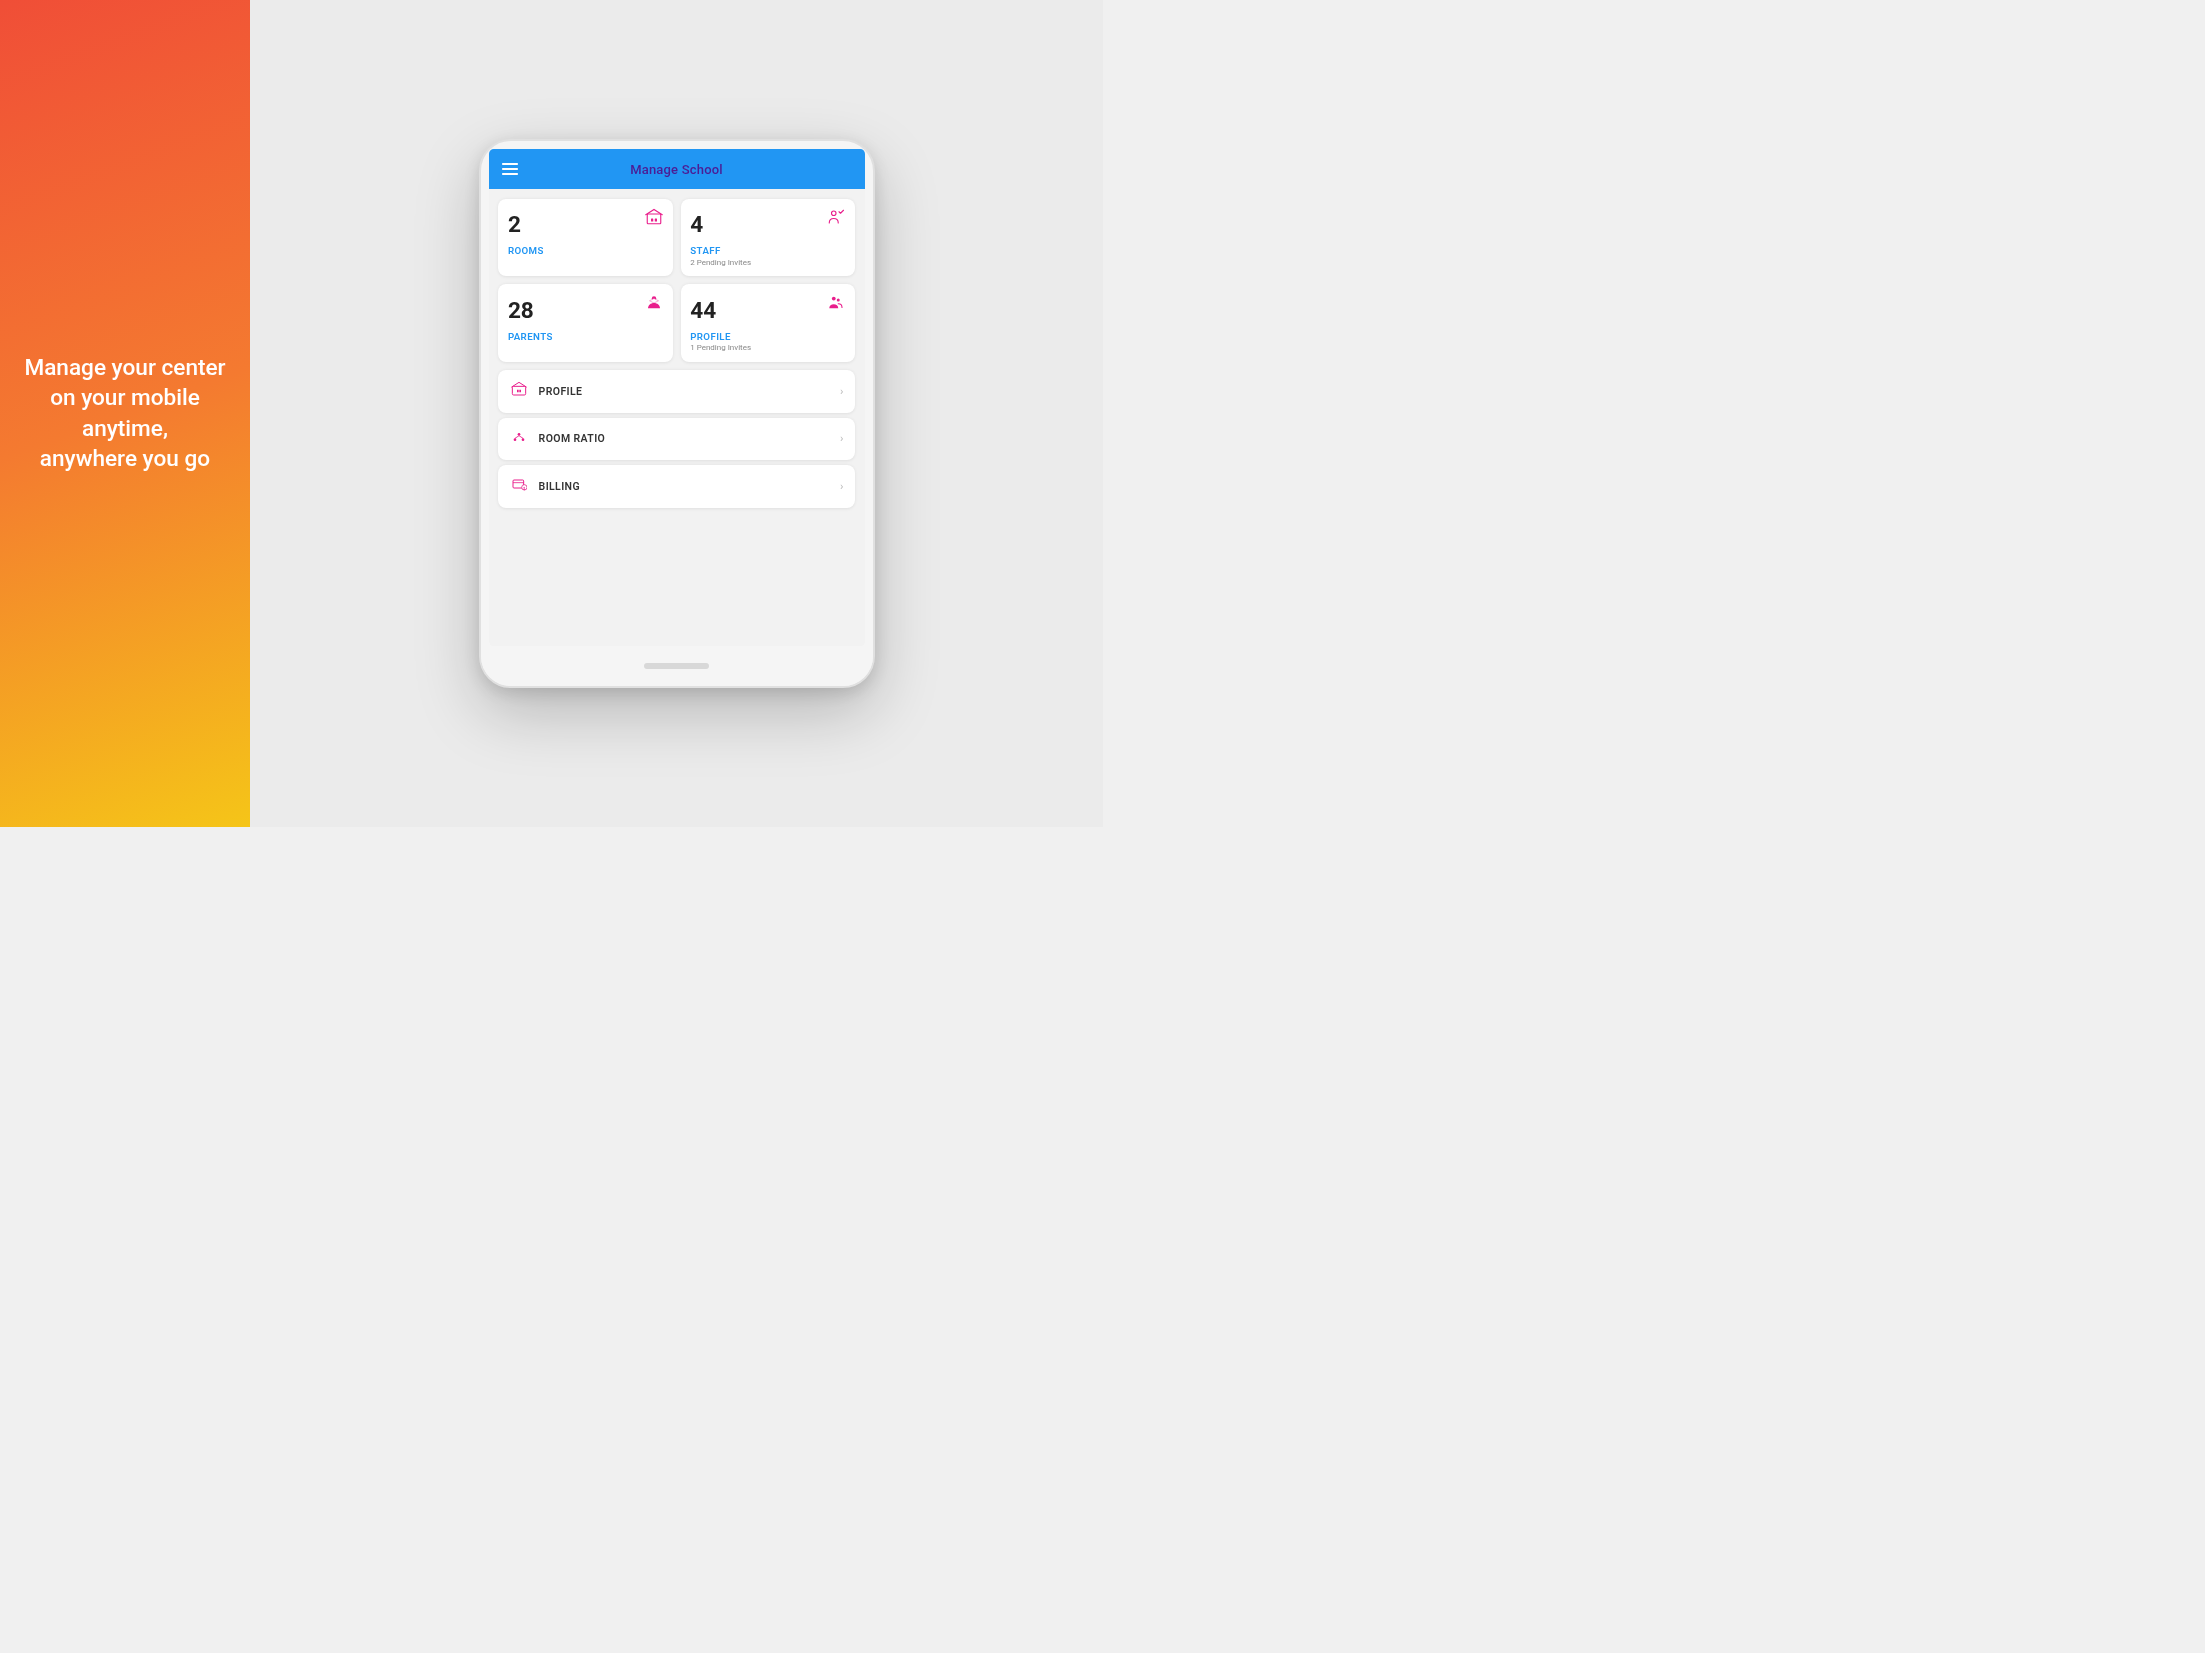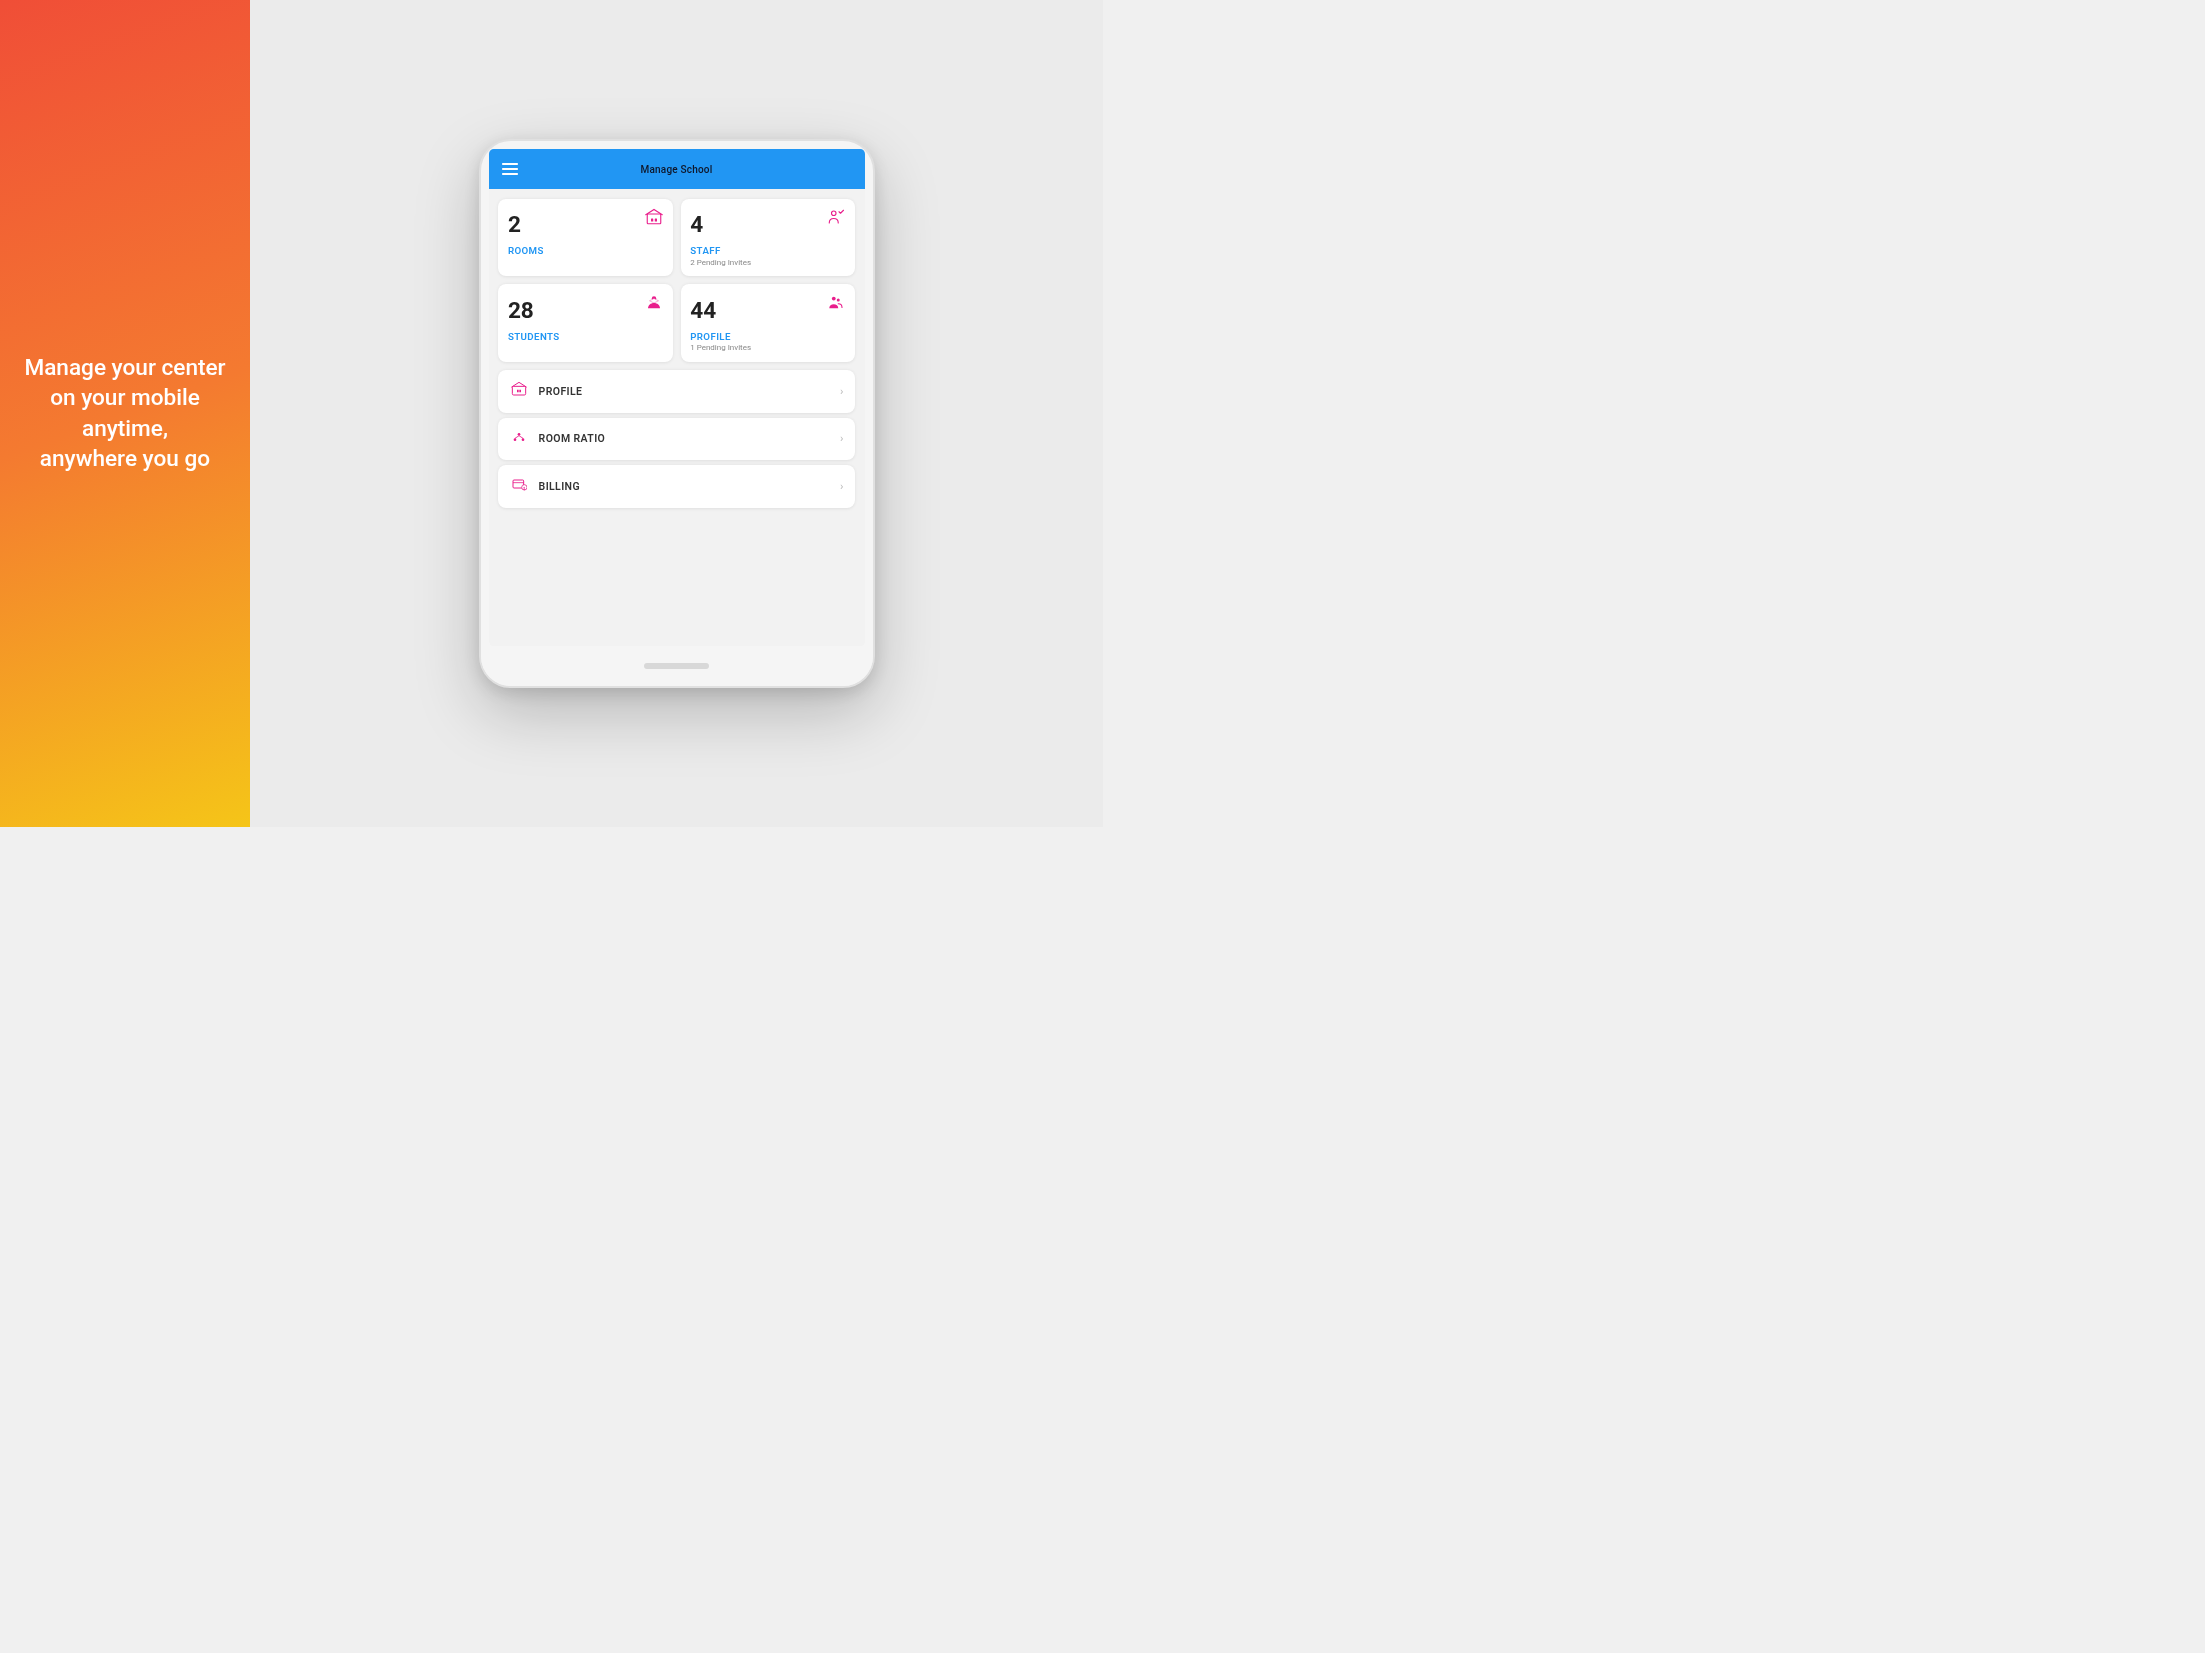--- a/index.html
+++ b/index.html
@@ -120,22 +120,22 @@
 
     .hamburger-icon span {
       display: block;
       width: 16px;
       height: 1.6px;
       background: white;
       border-radius: 0.8px;
     }
 
     .app-title {
-      color: #0f172a;
-      font-size: 10px;
+      color: #4c1d95;
+      font-size: 13px;
       font-weight: 500;
       letter-spacing: 0.2px;
     }
 
     
     .app-content {
       flex: 1;
       padding: 9.7px;
       overflow-y: auto;
       background: #f2f2f2;
@@ -298,21 +298,21 @@
 
           <div class="stat-card">
             <div class="stat-icon">
               <svg class="icon-svg" viewBox="0 0 24 24" fill="#e91e8c">
                 <circle cx="12" cy="6" r="3" fill="#e91e8c"></circle>
                 <path d="M4 19c0-4 3.6-7 8-7s8 3 8 7" fill="#e91e8c"></path>
                 <path d="M6 9l6-3 6 3-6 3z" fill="white" stroke="#e91e8c" stroke-width="0.5"></path>
               </svg>
             </div>
             <div class="stat-number">28</div>
-            <div class="stat-label">STUDENTS</div>
+            <div class="stat-label">PARENTS</div>
           </div>
 
           <div class="stat-card">
             <div class="stat-icon">
               <svg class="icon-svg" viewBox="0 0 24 24">
                 <circle cx="9" cy="6" r="2.5" fill="#e91e8c"></circle>
                 <circle cx="15" cy="8" r="2" fill="#e91e8c"></circle>
                 <path d="M3 19c0-3.5 2.7-5.5 6-5.5s6 2 6 5.5" fill="#e91e8c"></path>
                 <path d="M15 13c2.5 0 5 1.5 5 5" fill="none" stroke="#e91e8c" stroke-width="1.5" stroke-linecap="round"></path>
               </svg>

